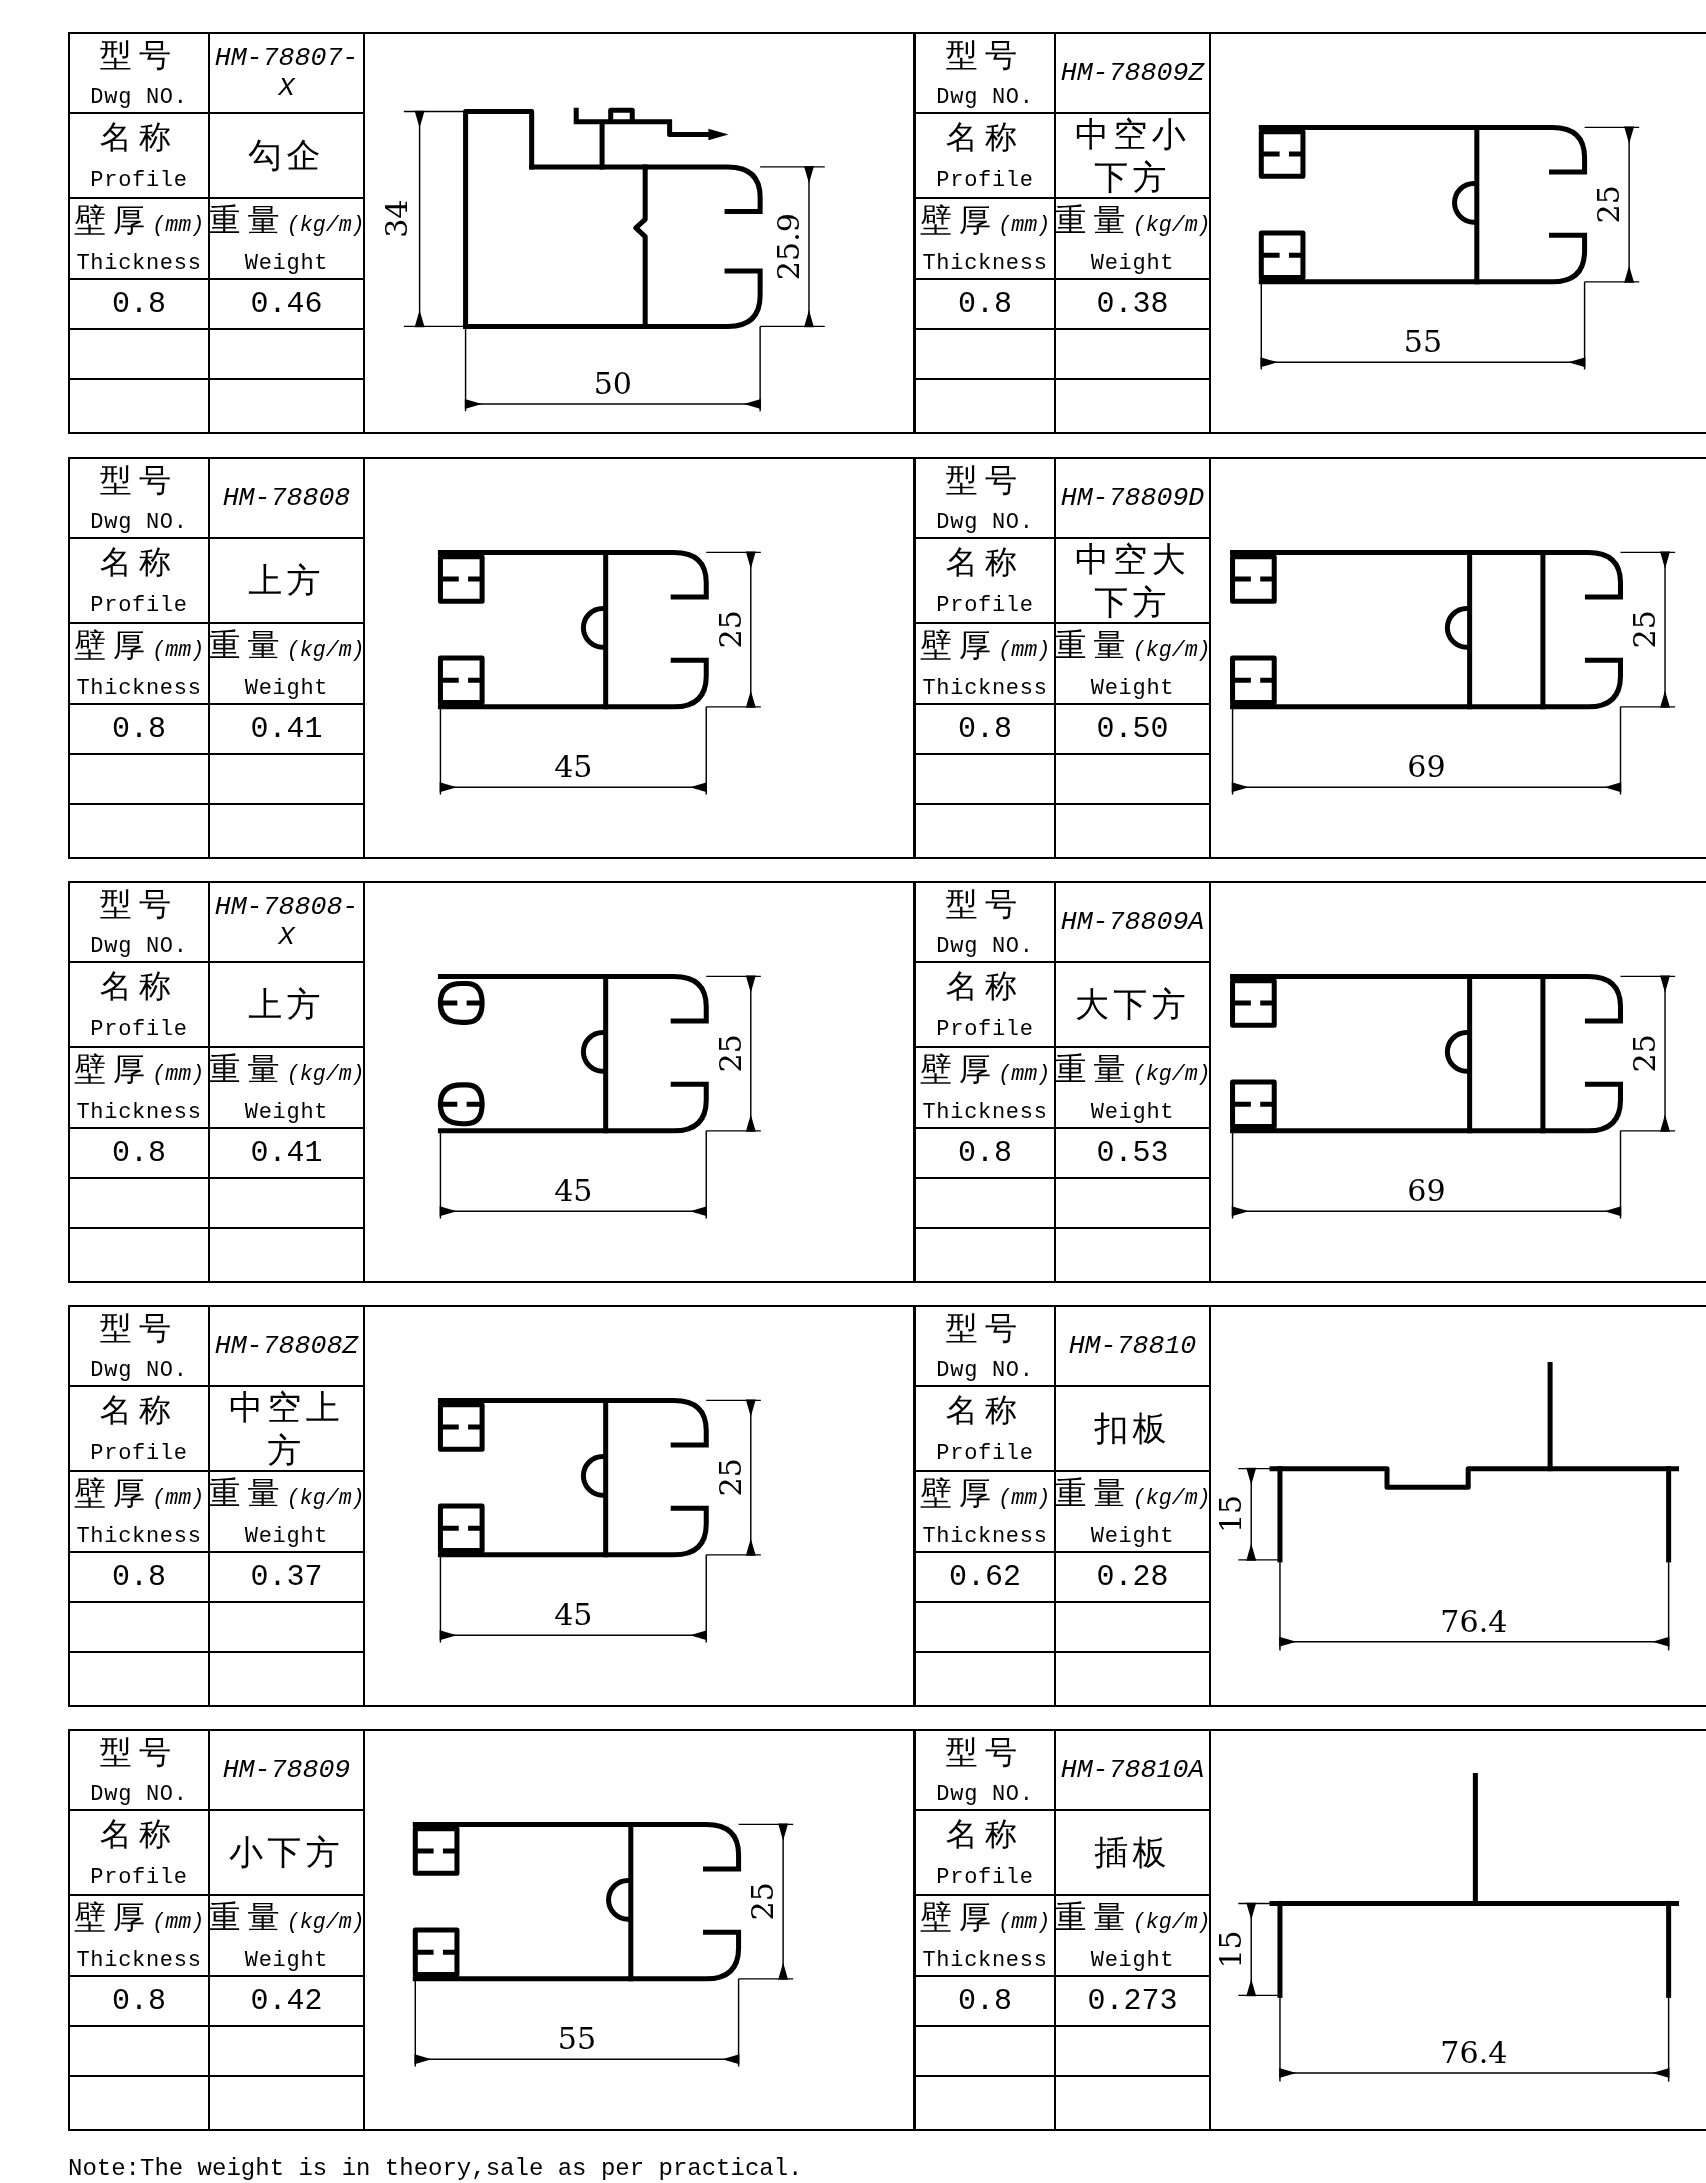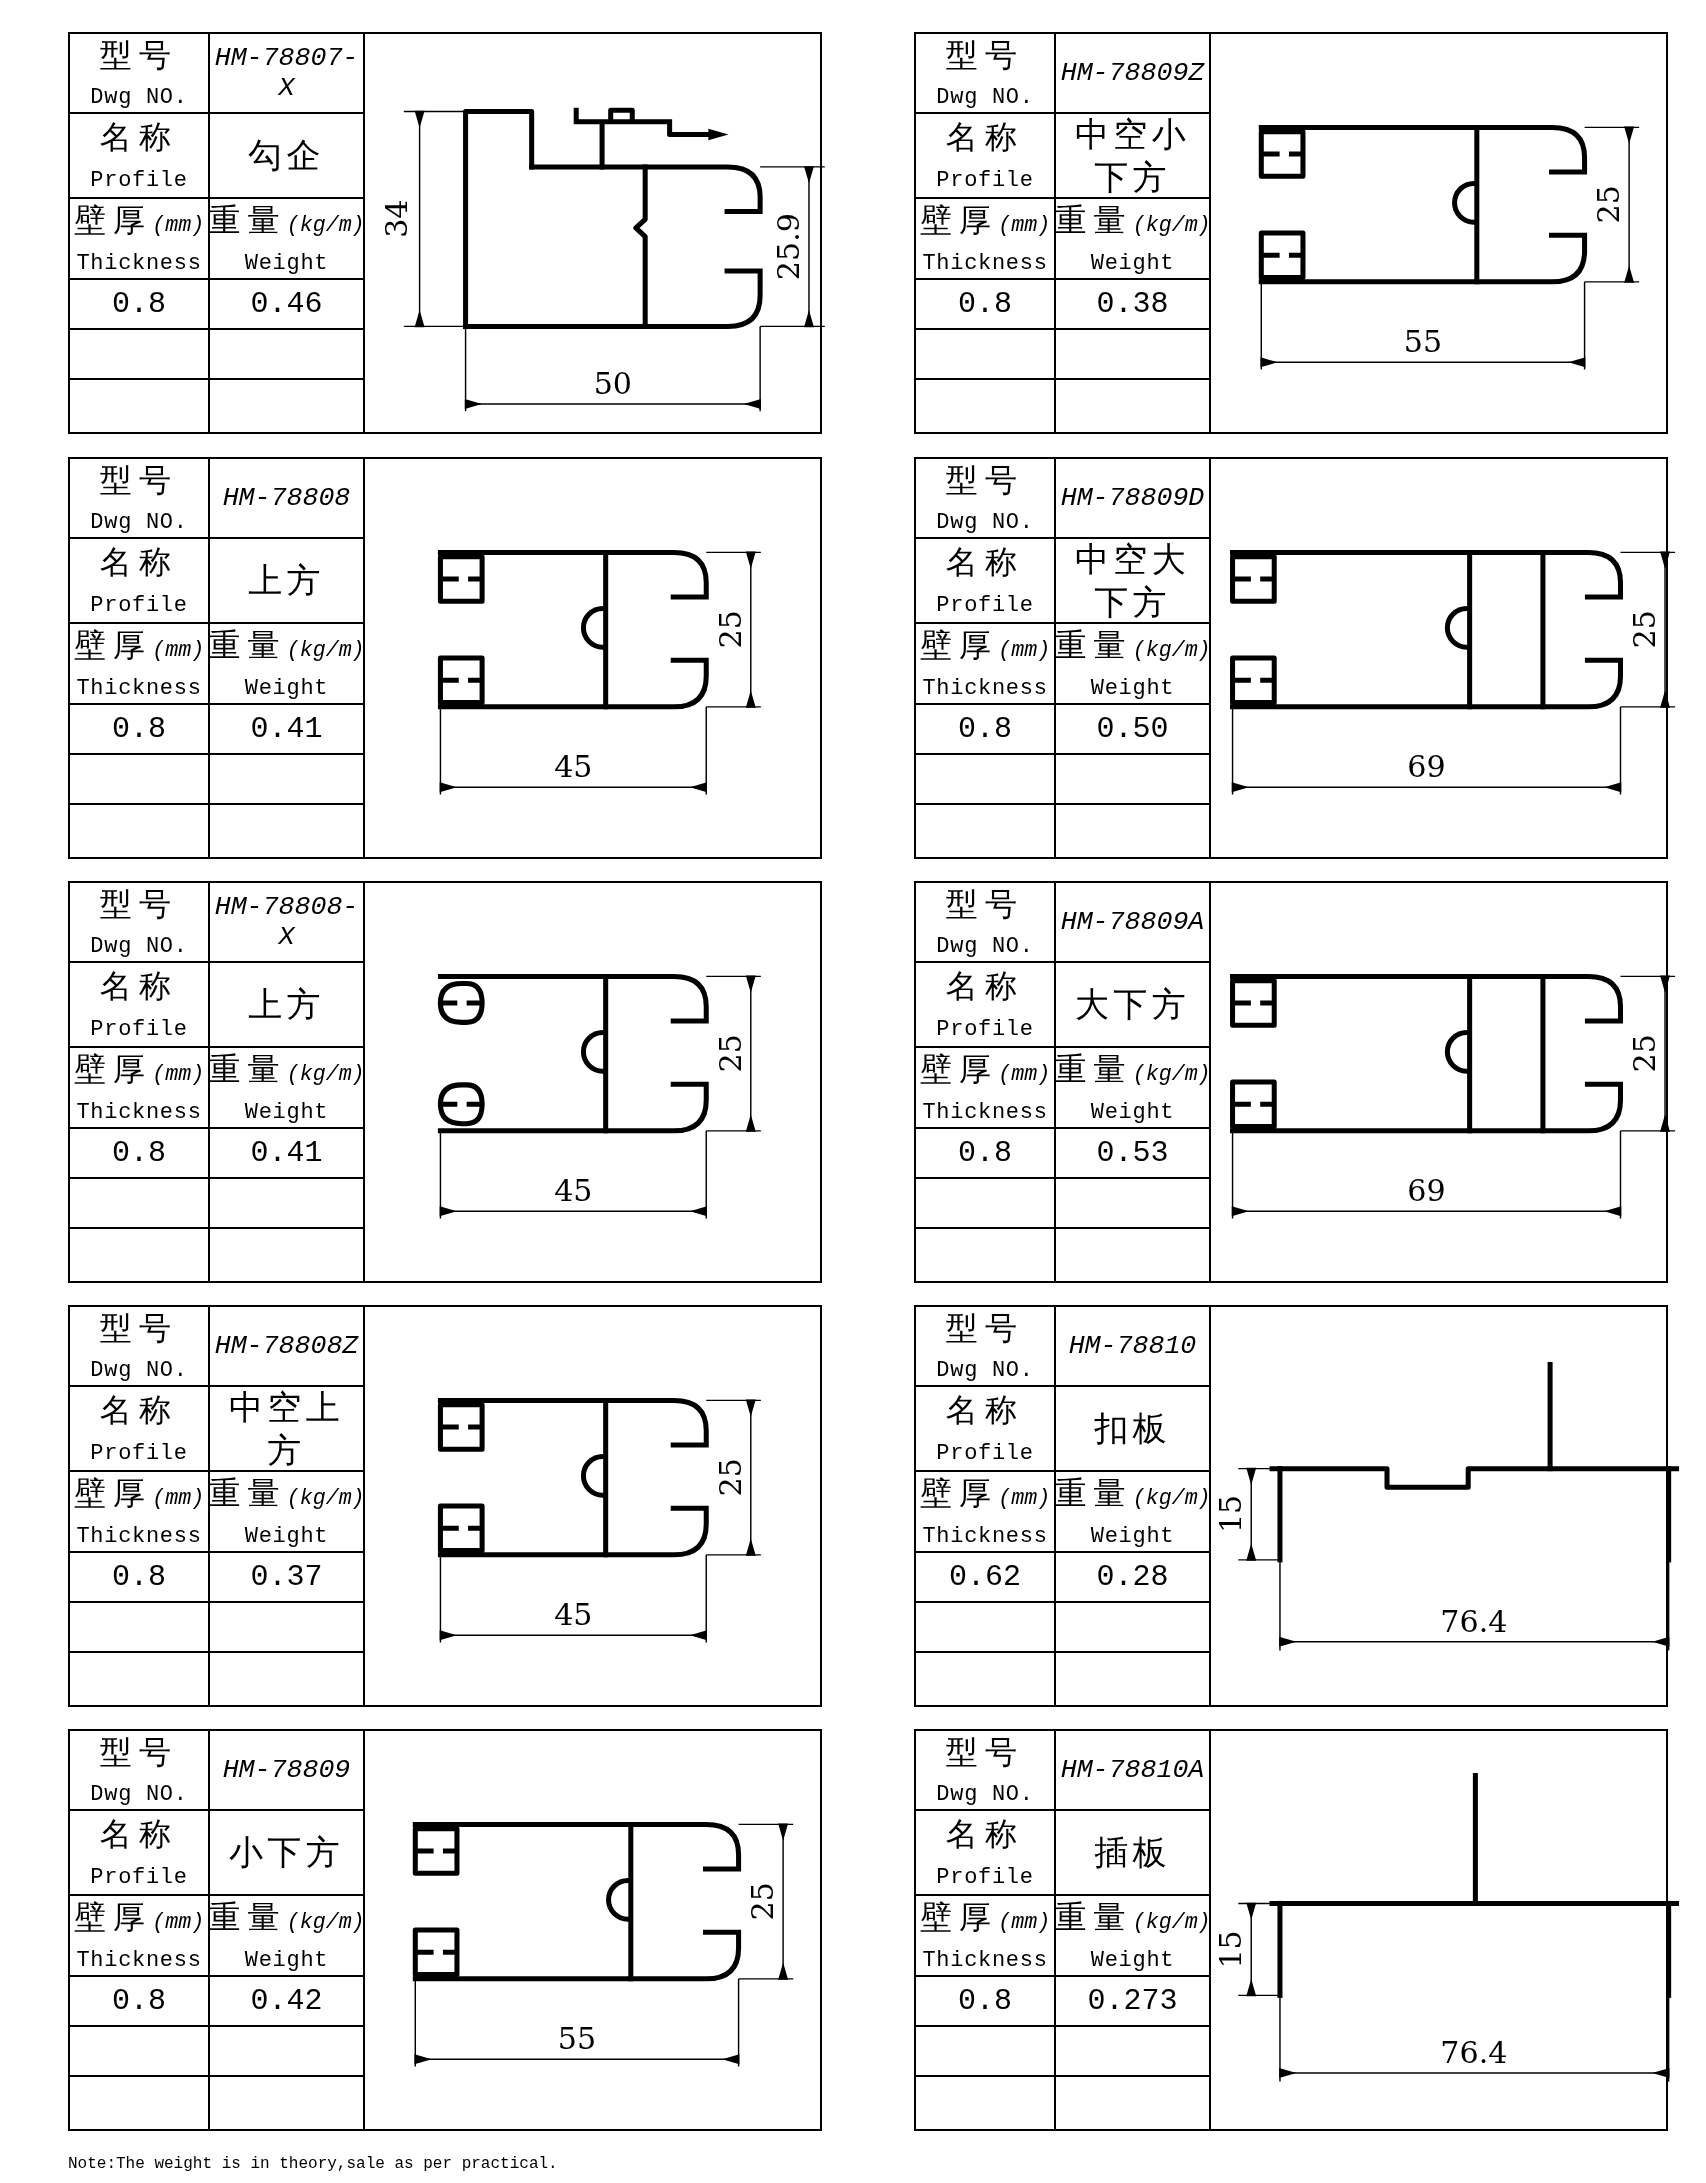--- a/index.html
+++ b/index.html
@@ -1,36 +1,36 @@
 <!DOCTYPE html>
 <html style="font-size:11.5px"><head>
 <meta charset="utf-8">
 <style>
   html,body{margin:0;padding:0;background:#fff;}
   #page{position:relative;width:1706px;height:2183px;background:#ffffff;
         font-family:"DejaVu Serif","Liberation Serif",serif;color:#000;overflow:hidden;}
-  .card{position:absolute;width:754px;height:402px;border:2.2px solid #000;box-sizing:border-box;background:#fff;}
+  .card{position:absolute;width:847px;height:402px;border:2.2px solid #000;box-sizing:border-box;background:#fff;}
   .tbl{position:absolute;left:0;top:0;width:295px;height:398px;display:grid;
        grid-template-columns:140px 1fr;grid-template-rows:80px 85px 81px 50px 50px auto;}
   .cell{border-right:2.2px solid #000;border-bottom:2.2px solid #000;box-sizing:border-box;
         display:flex;flex-direction:column;align-items:center;justify-content:center;
         text-align:center;overflow:hidden;}
   .cell.bl{border-bottom:none;}
   .cn{font-size:32px;letter-spacing:7.2px;line-height:1.2;white-space:nowrap;}
   .cn .unit{font-size:21.6px;letter-spacing:0;font-family:"Liberation Mono",monospace;font-style:italic;}
   .en{font-size:22px;letter-spacing:0.7px;font-family:"Liberation Mono",monospace;margin-top:11px;white-space:nowrap;}
   .code{font-size:26.6px;font-family:"Liberation Mono",monospace;letter-spacing:0;font-style:italic;}
   .num{font-size:30px;font-family:Liberation Mono, monospace;}
   .pname{font-size:34px;letter-spacing:4.3px;line-height:1.25;padding:0 4.3px;}
   .draw{position:absolute;left:295px;top:0;width:472px;height:398px;}
   .p{fill:none;stroke:#000;stroke-width:7;stroke-linecap:square;stroke-linejoin:round;}
   .d{fill:none;stroke:#000;stroke-width:2;}
   .dim{font-size:42px;font-family:"DejaVu Serif",serif;fill:#000;}
   .note-cn{position:absolute;left:68px;top:2132px;font-size:24.4px;letter-spacing:2.2px;}
-  .note-en{position:absolute;left:68px;top:2155px;font-size:16px;font-family:"Liberation Mono",monospace;}
+  .note-en{position:absolute;left:68px;top:2155px;font-size:24px;font-family:"Liberation Mono",monospace;}
 </style>
 </head>
 <body>
 
 <svg width="0" height="0" style="position:absolute">
   <defs>
     <marker id="ar" viewBox="0 0 12 8" refX="11" refY="4" markerWidth="13" markerHeight="9" orient="auto-start-reverse">
       <path d="M0.5,4 L11.5,0.8 L11.5,7.2 Z" fill="#000"></path>
     </marker>
   </defs>

